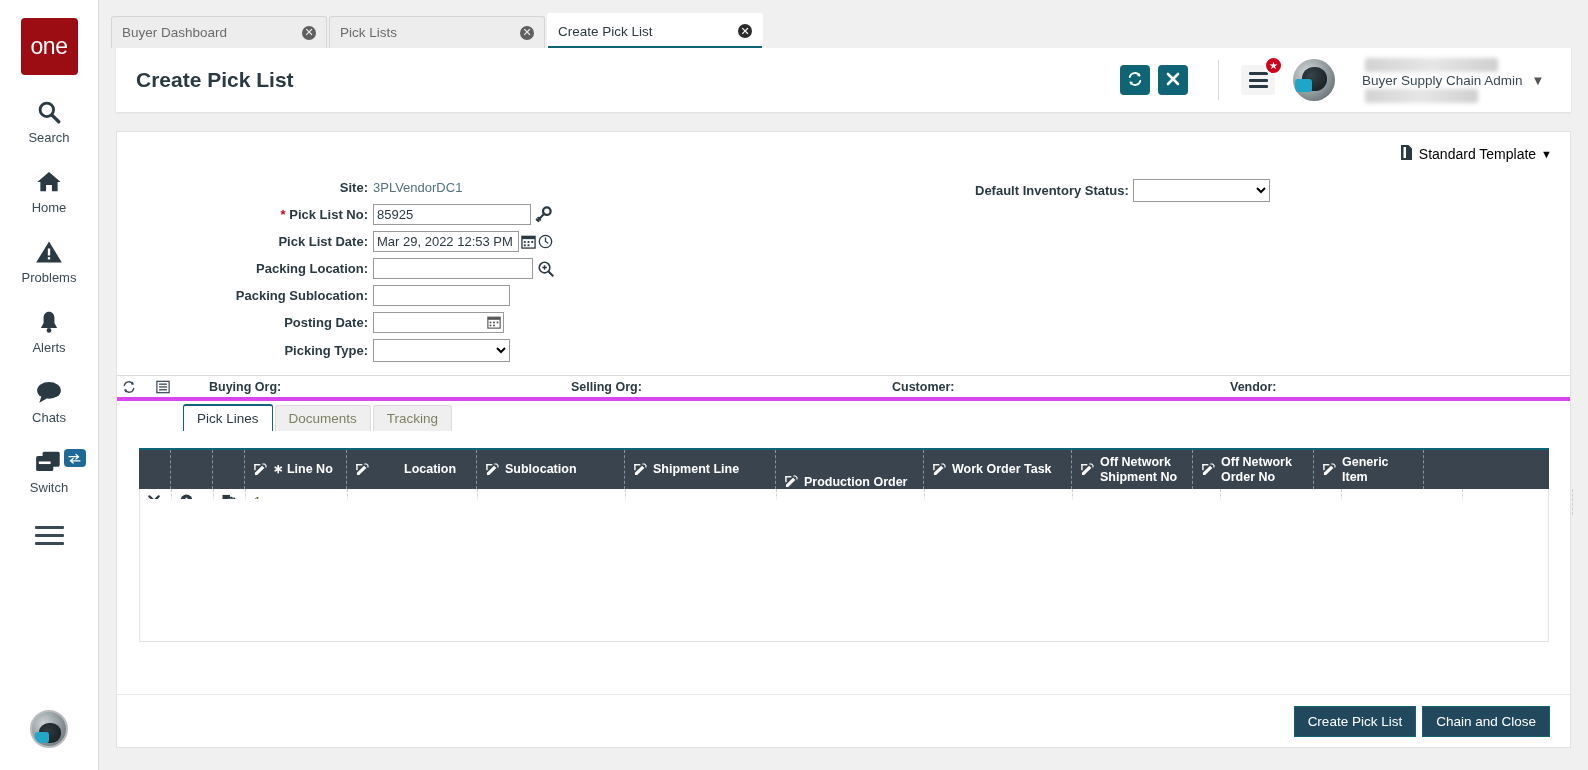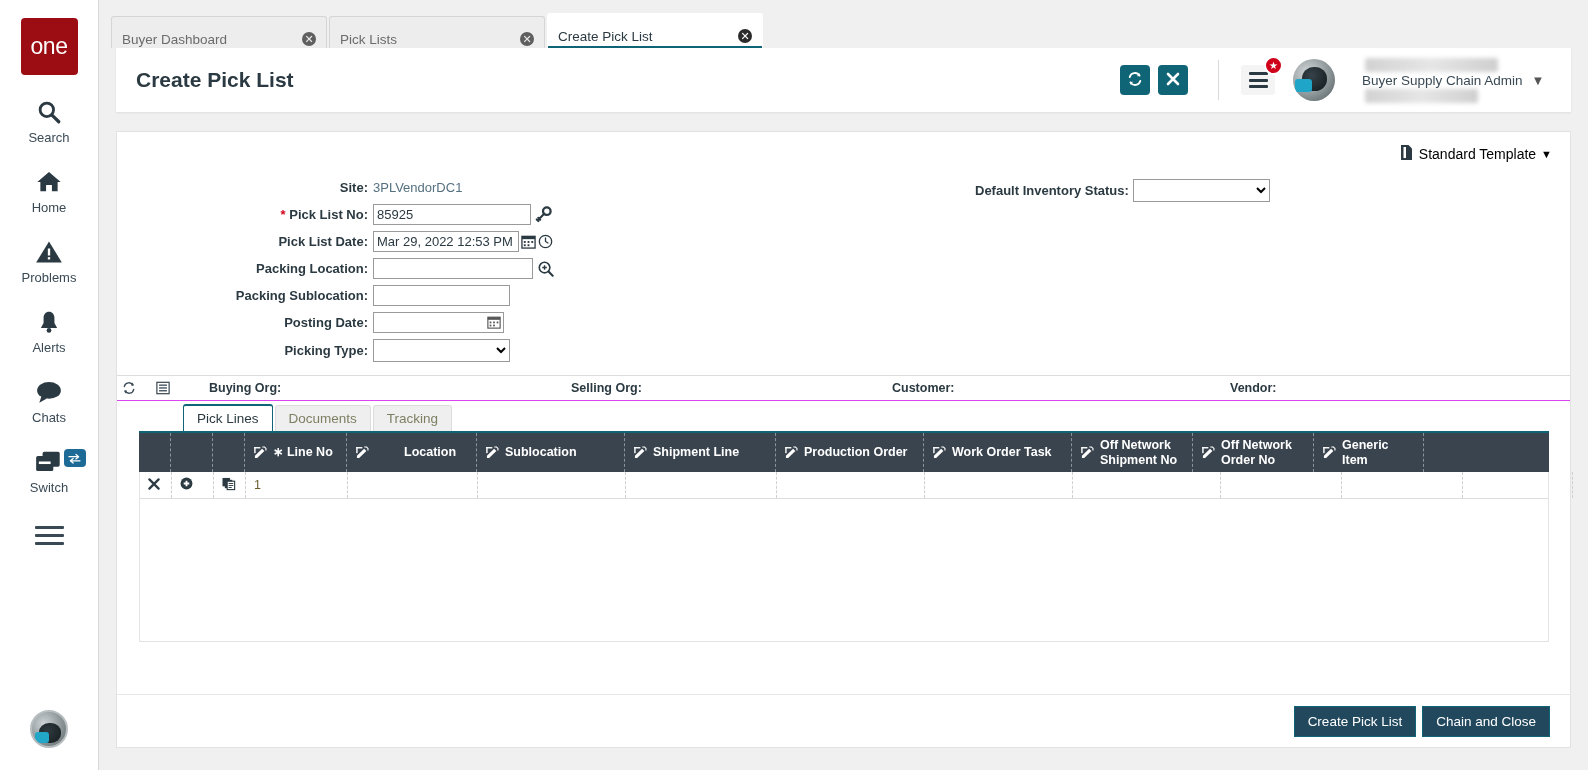--- a/index.html
+++ b/index.html
@@ -71,21 +71,21 @@
     display:flex; align-items:flex-end;
   }
   .browser-tab {
     position:relative;
     width: 216px; height: 32px;
     background: #ededed;
     border: 1px solid #d5d5d5;
     border-bottom: none;
     border-radius: 3px 3px 0 0;
     margin-right: 2px;
-    display:flex; align-items:flex-start;
+    display:flex; align-items:center;
     padding: 15px 10px;
     cursor:pointer;
   }
   .browser-tab .t-label {
     flex:1; font-size: 13.5px; color: #6b6b6b;
     overflow:hidden; white-space:nowrap; text-overflow:ellipsis;
   }
   .browser-tab.active { background:#ffffff; border-color:#ffffff; height: 35px; }
   .browser-tab.active .t-label { color:#2b3a42; }
   .browser-tab.active::after{
@@ -185,41 +185,41 @@
   select.fsel {
     height: 23px; border:1px solid #9a9a9a; background:#fff;
     font-family:"Liberation Sans",sans-serif; font-size:13px; outline:none;
   }
   #form-right { position:absolute; left: 858px; top: 47px; display:flex; align-items:center; }
   #form-right .flabel { width: auto; text-align:left; padding-right:4px; }
 
   
   #orgbar {
     position:absolute; left:0; top: 243px; width:1453px; height: 26px;
-    border-top:1px solid #dcdcdc; border-bottom:1px solid #d946ef;
+    border-top:1px solid #dcdcdc; border-bottom:4px solid #d946ef;
     display:flex; align-items:center; font-size:12.5px; font-weight:bold; color:#2b3a42;
   }
   .orgicon { width:24px; display:flex; justify-content:center; cursor:pointer; color:#3a4a55; }
   .orgfield { position:absolute; font-weight:bold; }
 
   
   #innertabs { position:absolute; left: 22px; top: 272px; display:flex; align-items:flex-end;margin-left:44px; }
   .itab {
     height: 26px; padding: 0 13px; background:#efefef; border:1px solid #dcdcdc;
     border-bottom:none; display:flex; align-items:center;
     font-size: 13.5px; color:#7d7f62; cursor:pointer; margin-right:2px;
     border-radius: 3px 3px 0 0;
   }
   .itab.active {
     background:#fff; color:#2b3a42;
     border-color:#0f6476; border-top-width:2px; height:27px;
   }
 
   
-  #grid { position:absolute; left:22px; top: 299px; width: 1410px; }
+  #grid { position:absolute; left:22px; top: 316px; width: 1410px; }
   #gridhead {
     display:flex; background:#3a444e; color:#fff; height: 41px;
     border-top: 2px solid #0f6476;
   }
   .gh {
     display:flex; align-items:center; gap:6px;
     border-right: 1px dashed #8b939b;
     padding: 0 8px; font-size: 12.5px; font-weight:bold; flex:none;
     overflow:hidden;
   }
@@ -567,21 +567,21 @@
             <span style="flex: 0 0 auto; display: flex; align-items: center;">
               <svg width="14" height="14" viewBox="0 0 16 16">
                 <path d="M2.2 11.2 L2.2 13.8 L4.8 13.8 L13 5.6 L10.4 3 Z" fill="#fff"></path>
                 <path d="M10.6 1.2 L13.2 1.2 L14.8 2.8 L14.8 5.2" fill="none" stroke="#fff" stroke-width="1.3"></path>
                 <rect x="1.4" y="1.2" width="7" height="1.6" fill="#fff"></rect>
                 <rect x="1.4" y="1.2" width="1.6" height="7" fill="#fff"></rect>
               </svg>
             </span>
             <span class="lbl">Shipment Line</span>
           </div>
-          <div class="gh" style="width: 148px;">
+          <div class="gh" style="width: 148px; align-items: flex-end;">
             <span style="flex: 0 0 auto; display: flex; align-items: center;">
               <svg width="14" height="14" viewBox="0 0 16 16">
                 <path d="M2.2 11.2 L2.2 13.8 L4.8 13.8 L13 5.6 L10.4 3 Z" fill="#fff"></path>
                 <path d="M10.6 1.2 L13.2 1.2 L14.8 2.8 L14.8 5.2" fill="none" stroke="#fff" stroke-width="1.3"></path>
                 <rect x="1.4" y="1.2" width="7" height="1.6" fill="#fff"></rect>
                 <rect x="1.4" y="1.2" width="1.6" height="7" fill="#fff"></rect>
               </svg>
             </span>
             <span class="lbl">Production Order</span>
           </div>

